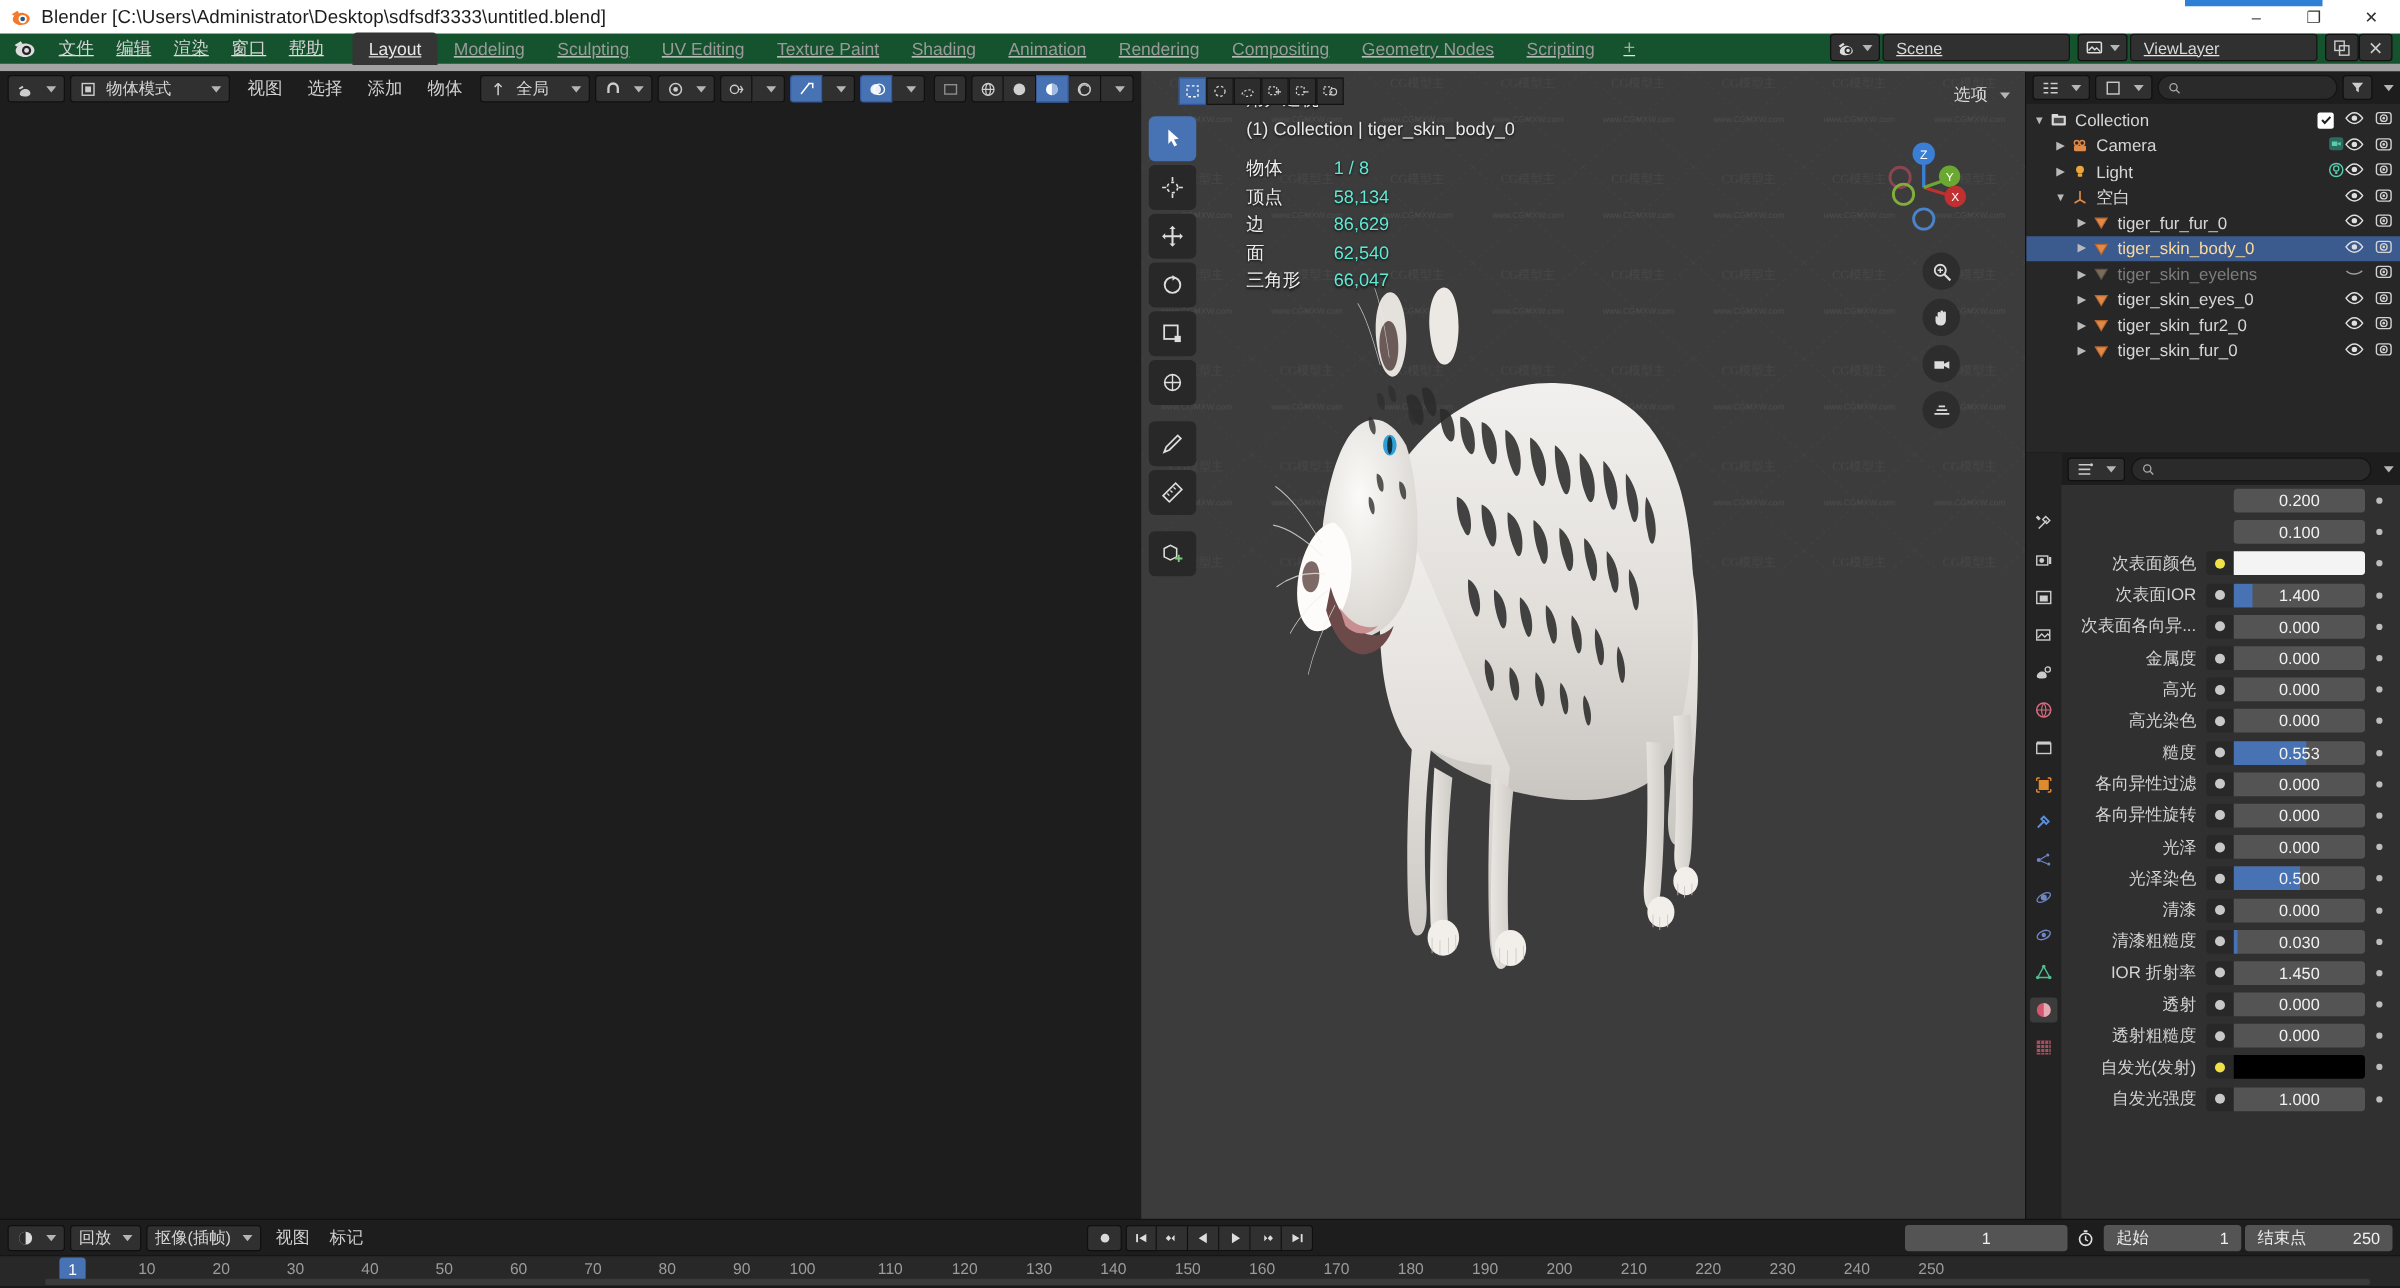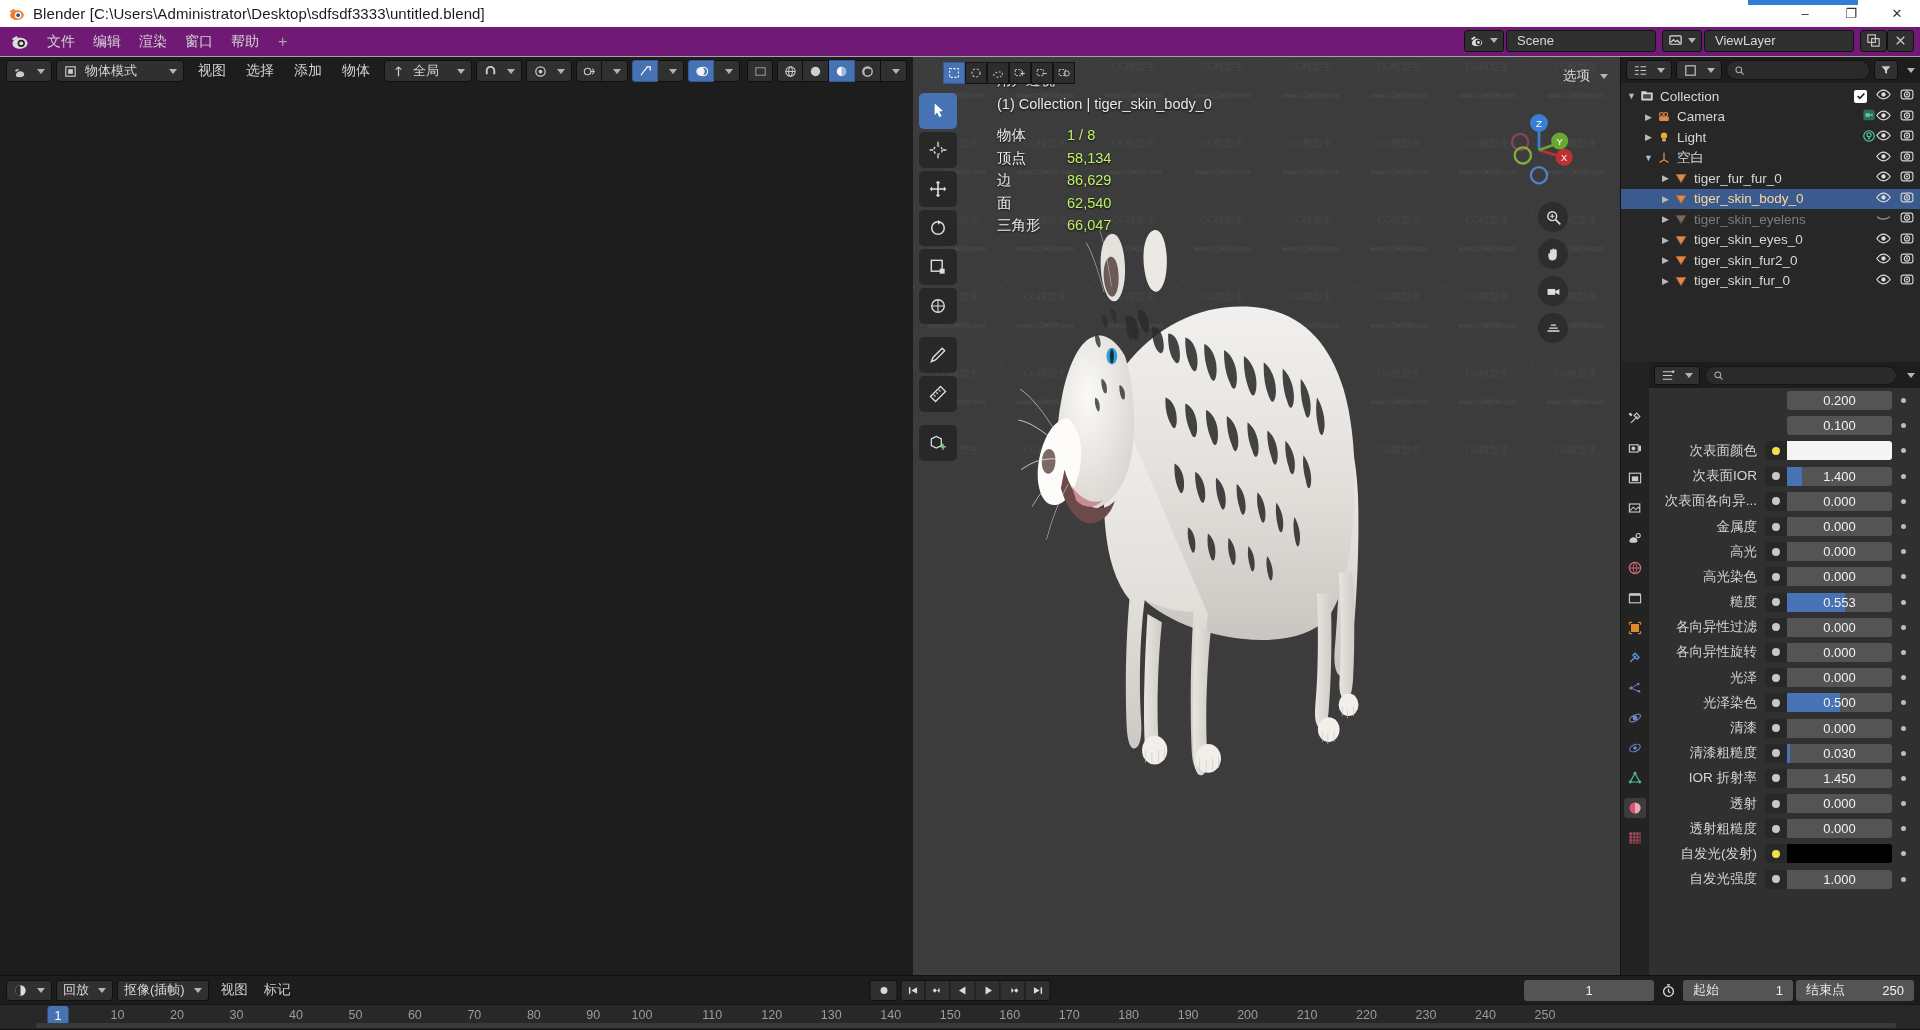--- a/index.html
+++ b/index.html
@@ -8,21 +8,21 @@
 
   
   #titlebar { height:27px; background:#ffffff; display:flex; align-items:center; padding:0 0 0 8px; position:relative; }
   #titlebar .tb-icon { width:18px; height:18px; margin-right:7px; flex:none; }
   #titlebar .tb-text { color:#1c1c1c; font-size:15px; white-space:nowrap; letter-spacing:.1px; }
   #titlebar .tb-spacer { flex:1; }
   #titlebar .win-btn { width:46px; height:27px; display:flex; align-items:center; justify-content:center; color:#333; font-size:13px; }
   #tb-accent { position:absolute; right:62px; top:0px; width:110px; height:5px; background:#2f7fd4; }
 
   
-  #topbar { height:30px; background:#701a75; display:flex; align-items:center; padding:0 6px; border-bottom:1px solid #a3a3a3; position:relative; }
+  #topbar { height:30px; background:#14532d; display:flex; align-items:center; padding:0 6px; border-bottom:6px solid #a3a3a3; position:relative;text-decoration:underline; }
   .blender-logo { width:20px; height:20px; margin:0 8px 0 4px; flex:none; }
   .menu-item { padding:3px 9px; font-size:14px; color:#d4d4d4; border-radius:3px; cursor:default; white-space:nowrap; }
   .wsp-tabs { display:flex; align-items:center; margin-left:14px; gap:0px; }
   .wsp-tab { padding:5px 13px; font-size:14px; color:#9a9a9a; border-radius:4px 4px 0 0; white-space:nowrap; }
   .wsp-tab.active { background:#353535; color:#e8e8e8; }
   .wsp-plus { padding:4px 10px; color:#aaa; font-size:16px; }
   .topbar-right { margin-left:auto; display:flex; align-items:flex-start; gap:0px; height:24px; }
   .tb-iconbtn { background:#303030; border:1px solid #101010; height:22px; display:flex; align-items:center; padding:0 5px; border-radius:3px; }
   .tb-field { background:#303030; border:1px solid #141414; height:22px; display:flex; align-items:center; padding:0 10px; min-width:150px; font-size:13px; color:#d8d8d8; border-radius:3px; margin-left:2px;}
   .mini-ico { width:15px; height:15px; display:inline-block; }
@@ -57,21 +57,21 @@
   .gz { width:22px;height:22px;background:#2d2d2d;border:1px solid #141414;display:flex;align-items:center;justify-content:center;}
   .gz.on{background:#4772b3;border-color:#35589d;}
 
   
   #stats { position:absolute; left:84px; top:16px; z-index:5; font-size:14.5px; color:#e9e9e9; text-shadow:0 1px 2px rgba(0,0,0,.85); line-height:1.0; }
   #stats .l1 { margin-bottom:9px; }
   #stats .l2 { margin-bottom:17px; }
   #stats table { border-collapse:collapse; }
   #stats td { padding:0 0 8px 0; font-size:14.5px; }
   #stats td.k { width:62px; color:#eee; }
-  #stats td.v { padding-left:8px; color:#bef264; }
+  #stats td.v { padding-left:8px; color:#5eead4; }
 
   
   #vp-options { position:absolute; right:12px; top:10px; z-index:6; display:flex; align-items:center; gap:5px; background:rgba(40,40,40,.0); color:#d9d9d9; font-size:13.5px; }
 
   
   #navgizmo { position:absolute; right:36px; top:48px; width:90px; height:90px; z-index:6; }
   #navbtns { position:absolute; right:52px; top:145px; display:flex; flex-direction:column; gap:7px; z-index:6; }
   .navbtn { width:30px; height:30px; border-radius:50%; background:rgba(42,42,42,.82); display:flex;align-items:center;justify-content:center; }
 
   
@@ -161,20 +161,33 @@
     <circle cx="13.5" cy="13.6" r="4.4" fill="#222"></circle>
     <circle cx="13.5" cy="13.6" r="2.3" fill="#ddd"></circle>
     <path d="M2 8.5l6-3.6 1.6 2.2L4.3 10z" fill="#ddd"></path>
   </svg>
   <div id="menu-items" style="display: flex;">
       <div class="menu-item">文件</div>
       <div class="menu-item">编辑</div>
       <div class="menu-item">渲染</div>
       <div class="menu-item">窗口</div>
       <div class="menu-item">帮助</div>
+    </div>
+  <div class="wsp-tabs" id="wsp-tabs">
+      <div class="wsp-tab active">Layout</div>
+      <div class="wsp-tab">Modeling</div>
+      <div class="wsp-tab">Sculpting</div>
+      <div class="wsp-tab">UV Editing</div>
+      <div class="wsp-tab">Texture Paint</div>
+      <div class="wsp-tab">Shading</div>
+      <div class="wsp-tab">Animation</div>
+      <div class="wsp-tab">Rendering</div>
+      <div class="wsp-tab">Compositing</div>
+      <div class="wsp-tab">Geometry Nodes</div>
+      <div class="wsp-tab">Scripting</div>
     </div>
   <div class="wsp-plus">+</div>
 
   <div class="topbar-right">
     <div class="tb-iconbtn">
       <svg class="mini-ico" viewBox="0 0 16 16">
         <path d="M2 11c0-3 3-5 5.5-5S13 8 13 10.5 10 14 7.5 14 2 13.5 2 11z" fill="#ddd"></path>
         <circle cx="9" cy="10" r="3" fill="#2b2b2b"></circle>
           <circle cx="9" cy="10" r="1.5" fill="#ddd"></circle>
         <path d="M1 6l4-2.5 1 1.5L2.5 7.5z" fill="#ddd"></path>

